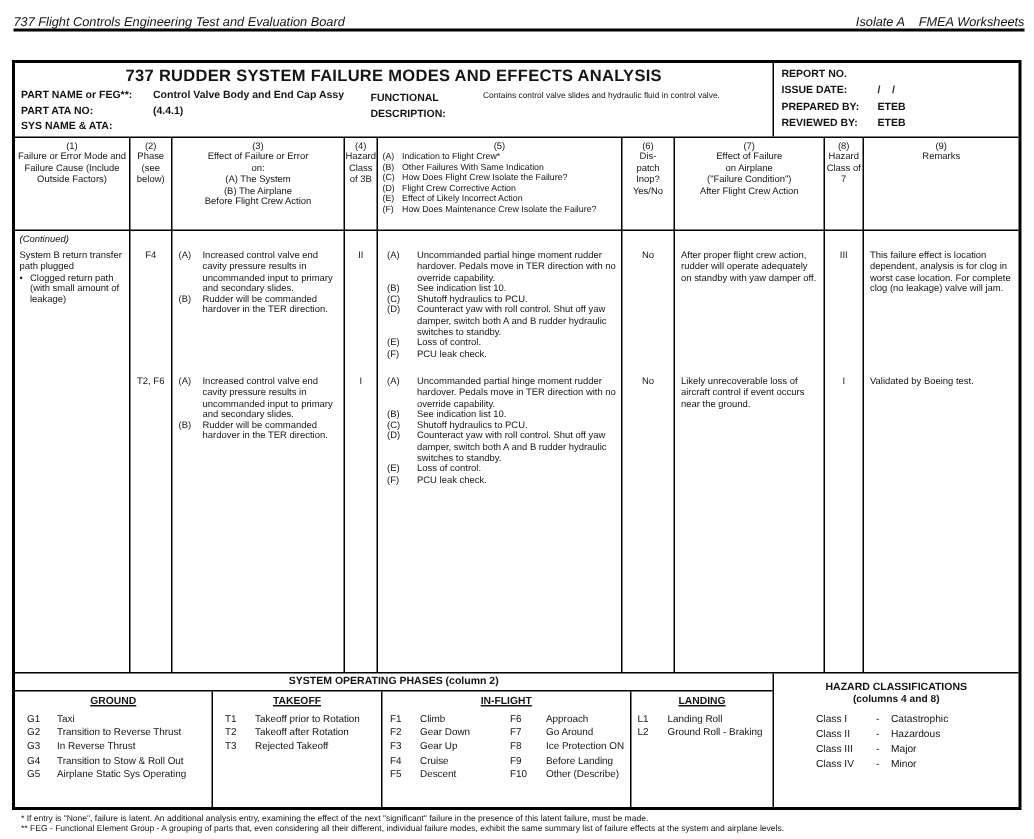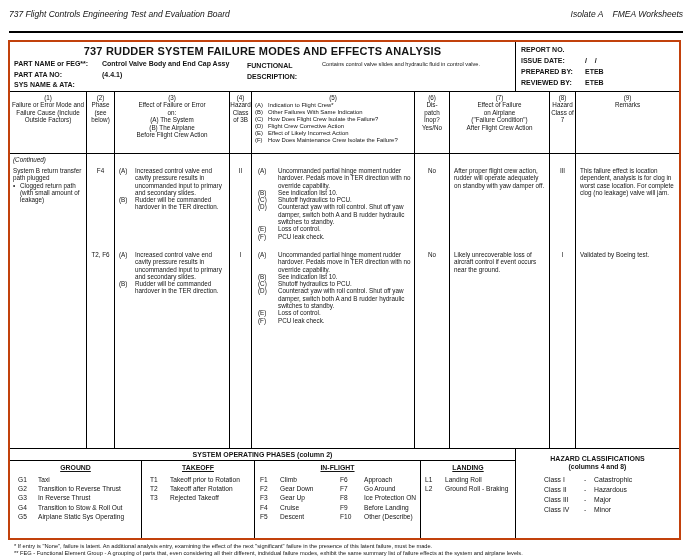--- a/index.html
+++ b/index.html
@@ -1,23 +1,23 @@
 <!DOCTYPE html>
 <html><head>
 <meta charset="utf-8">
 <style>
   html,body{margin:0;padding:0;}
   body{width:689px;height:559px;background:#fff;color:#141414;
        font-family:"Liberation Sans", sans-serif;position:relative;overflow:hidden;}
   .pagehdr{position:absolute;top:9px;left:9px;width:674px;display:flex;
            justify-content:space-between;font-size:8.5px;font-style:italic;
-           padding-bottom:12px;border-bottom:2px solid #000;}
+           padding-bottom:0;border-bottom:2px solid #000;}
   .pagehdr span{white-space:pre;}
   .mainbox{position:absolute;top:40px;left:8px;width:673px;height:500px;
-           border:2px solid #c2410c;box-sizing:border-box;}
+           border:2px solid #000000;box-sizing:border-box;}
   
   .titleblock{display:flex;height:50px;border-bottom:1px solid #000;box-sizing:border-box;}
   .titleleft{flex:1;position:relative;}
   .doctitle{text-align:center;font-weight:bold;font-size:11px;margin-top:3px;letter-spacing:.2px;}
   .partlines{position:absolute;left:4px;top:17px;font-size:7px;font-weight:bold;line-height:1.5;}
   .plbl{display:inline-block;width:88px;}
   .funclbl{position:absolute;left:237px;top:19px;font-size:7px;font-weight:bold;line-height:1.5;}
   .funcval{position:absolute;left:312px;top:19px;width:190px;font-size:5.6px;line-height:1.2;}
   .reportbox{width:164px;border-left:1px solid #000;font-size:7px;font-weight:bold;
              padding:3px 0 0 5px;box-sizing:border-box;line-height:1.55;}

